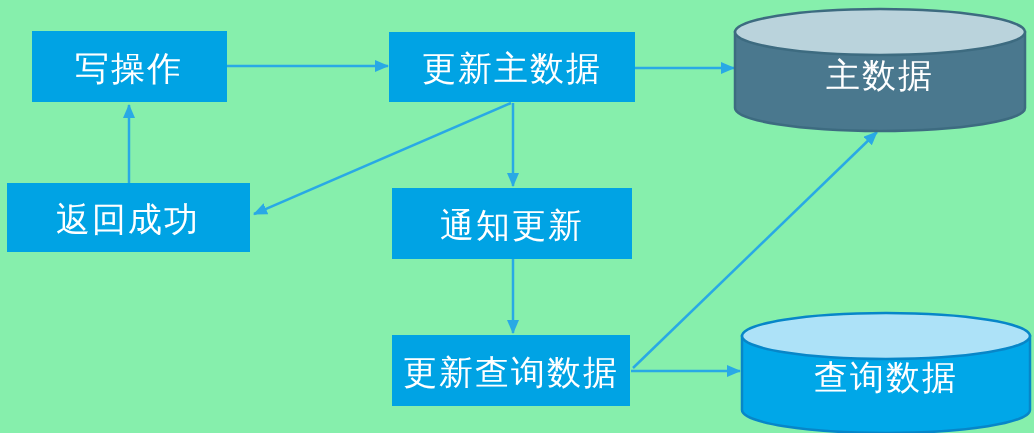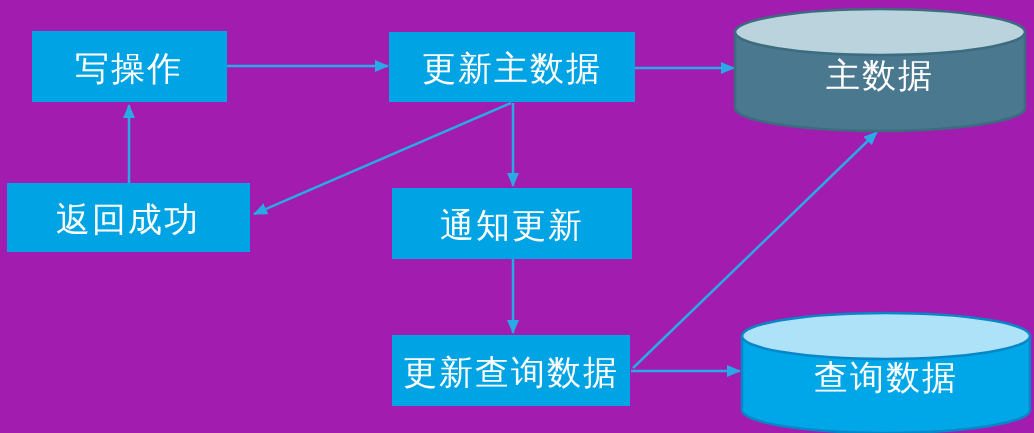--- a/index.html
+++ b/index.html
@@ -4,21 +4,21 @@
 <style>
   html, body {
     margin: 0;
     padding: 0;
     background: #ffffff;
   }
   .stage {
     position: relative;
     width: 1034px;
     height: 433px;
-    background: #a21caf;
+    background: #86efac;
     overflow: hidden;
     text-align: right;
   }
   svg {
     display: block;
   }
   .node-label {
     font-family: "Liberation Serif", "DejaVu Serif", serif;
     font-size: 34px;
     letter-spacing: 2px;

